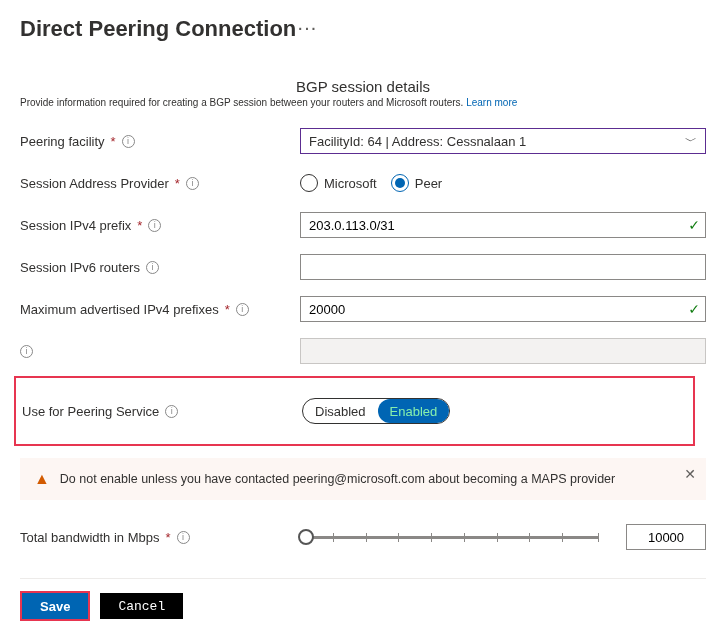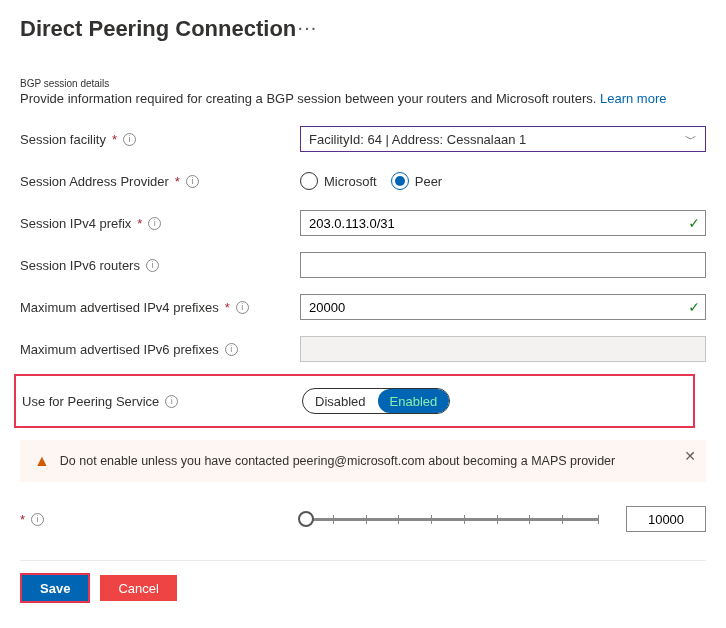--- a/index.html
+++ b/index.html
@@ -7,22 +7,22 @@
     font-family: "Segoe UI", Arial, sans-serif;
     font-size: 13px;
     color: #323130;
     margin: 0;
     padding: 16px 20px;
     width: 726px;
     background: #fff;
   }
   .title { font-size: 22px; font-weight: 600; margin-bottom: 0; display:flex; align-items:center; gap:2px;}
   .title-dots { color:#605e5c; font-size:14px; letter-spacing:2px; cursor:pointer;}
-  .section-heading { font-size: 10px; margin-top: 36px; margin-bottom: 2px; }
-  .section-desc { font-size: 13px; color: #323130; margin-bottom: 16px; }
+  .section-heading { font-size: 15px; margin-top: 36px; margin-bottom: 2px; text-align: center; }
+  .section-desc { font-size: 10px; color: #323130; margin-bottom: 16px; }
   .link { color: #0065b3; text-decoration:none; cursor:pointer; }
   .row { display:flex; align-items:center; min-height:34px; margin-bottom:8px; }
   .label-col { width: 280px; display:flex; align-items:center; gap:6px; font-size:13px; }
   .req { color:#a4262c; }
   .info-icon {
     width:13px; height:13px; border:1px solid #888; border-radius:50%;
     display:inline-flex; align-items:center; justify-content:center;
     font-size:9px; color:#888; font-style:normal; line-height:1;
   }
   .field-col { flex:1; display:flex; align-items:center; gap:14px; }
@@ -49,21 +49,21 @@
     display:flex; align-items:center; justify-content:center;
   }
   .radio-outer.sel { border-color:#0065b3; }
   .radio-inner { width:10px; height:10px; border-radius:50%; background:#0065b3; }
   .toggle-pill {
     border:1px solid #323130; border-radius:14px; height:26px;
     display:inline-flex; align-items:center; overflow:hidden; cursor:pointer;
   }
   .toggle-seg { padding:0 12px; height:100%; display:flex; align-items:center; font-size:13px; }
   .toggle-seg.active { background:#0065b3; color:#86efac; border-radius:14px; }
-  .highlight-box { border:2px solid #e73550; padding:8px 6px; margin:4px 11px 10px -6px; }
+  .highlight-box { border:2px solid #e73550; padding:16px 6px; margin:4px 11px 10px -6px; }
   .highlight-box .row { margin-bottom:0; }
   .alert {
     background:#fdf6f3; border:0; padding:12px 14px;
     display:flex; align-items:center; gap:10px; position:relative; margin:12px 0 20px;
     font-size:12.5px;
   }
   .alert-close { position:absolute; right:10px; top:8px; cursor:pointer; color:#605e5c; font-size:14px;}
   .warn-icon { color:#d25a00; font-size:16px; }
   .slider-wrap { flex:1; display:flex; align-items:center; gap:28px;}
   .slider-track { flex:1; position:relative; height:20px; display:flex; align-items:center;}
@@ -76,40 +76,40 @@
   .bw-input {
     width:80px; height:26px; border:1px solid #8a8886; text-align:center; font-size:13px;
   }
   .footer-divider { border:none; border-top:1px solid #edebe9; margin:24px 0 12px;}
   .footer { display:flex; gap:10px; align-items:center;}
   .btn {
     height:26px; padding:0 18px; font-size:13px; border:none; cursor:pointer;
     color:#fff; display:inline-flex; align-items:center;
   }
   .btn-primary { background:#0065b3; font-weight:600;}
-  .btn-secondary { background:#ef4444; }
+  .btn-secondary { background:#000000;font-family:Liberation Mono, monospace; }
   .save-highlight { border:2px solid #e73550; padding:0; display:inline-flex;}
 </style>
 </head>
 <body>
 
 <div class="title">
   <span>Direct Peering Connection</span>
   <span class="title-dots">···</span>
 </div>
 
 <div class="section-heading">BGP session details</div>
 <div class="section-desc">
   <span>Provide information required for creating a BGP session between your routers and Microsoft routers.</span>
   <a class="link">Learn more</a>
 </div>
 
 <div class="row">
   <div class="label-col">
-    <span>Session facility</span>
+    <span>Peering facility</span>
     <span class="req">*</span>
     <span class="info-icon">i</span>
   </div>
   <div class="field-col">
     <div class="dropdown">
       <span>FacilityId: 64 | Address: Cessnalaan 1</span>
       <span class="chevron">﹀</span>
     </div>
   </div>
 </div>
@@ -167,21 +167,20 @@
   <div class="field-col">
     <div class="input-wrap">
       <input class="text-input valid" value="20000" style="">
       <span class="check-icon">✓</span>
     </div>
   </div>
 </div>
 
 <div class="row">
   <div class="label-col">
-    <span>Maximum advertised IPv6 prefixes</span>
     <span class="info-icon">i</span>
   </div>
   <div class="field-col">
     <input class="text-input disabled" disabled="" value="" style="">
   </div>
 </div>
 
 <div class="highlight-box">
   <div class="row">
     <div class="label-col">
@@ -198,20 +197,21 @@
 </div>
 
 <div class="alert">
   <span class="warn-icon">▲</span>
   <span>Do not enable unless you have contacted peering@microsoft.com about becoming a MAPS provider</span>
   <span class="alert-close">✕</span>
 </div>
 
 <div class="row">
   <div class="label-col">
+    <span>Total bandwidth in Mbps</span>
     <span class="req">*</span>
     <span class="info-icon">i</span>
   </div>
   <div class="slider-wrap">
     <div class="slider-track">
       <div class="slider-line">
         <span class="slider-tick" style="left:0%"></span>
         <span class="slider-tick" style="left:11%"></span>
         <span class="slider-tick" style="left:22%"></span>
         <span class="slider-tick" style="left:33%"></span>

